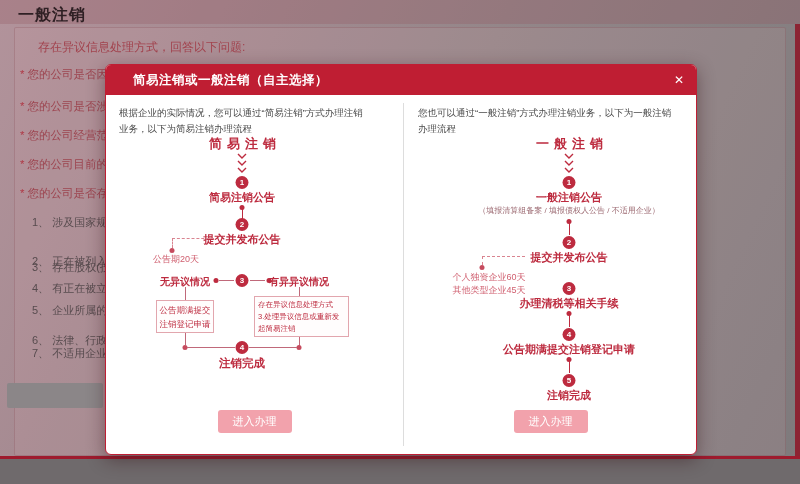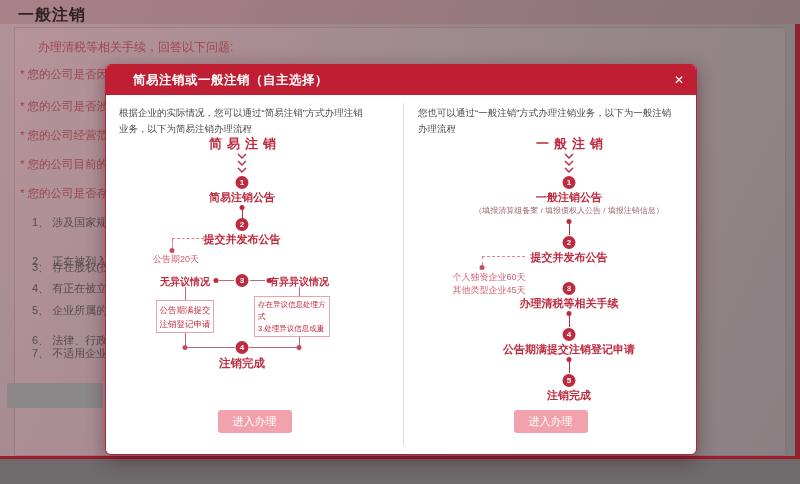--- a/index.html
+++ b/index.html
@@ -66,21 +66,21 @@
   .enter-btn { position:absolute; left:50%; transform:translateX(-50%); top:315px;
     background:#f2a2ac; color:#fff; font-size:11px; padding:4px 15px; border:none;
     border-radius:3px; cursor:pointer; font-family:"Liberation Sans",sans-serif; }
 </style>
 </head>
 <body>
 
 <div class="bg-topbar"></div>
 <div class="bg-title">一般注销</div>
 <div class="bg-panel"></div>
-<div class="bg-prompt">办理清税等相关手续，回答以下问题:</div>
+<div class="bg-prompt">存在异议信息处理方式，回答以下问题:</div>
 
 <div class="bg-q" style="top:67px"><span class="star">*</span><span>您的公司是否因</span></div>
 <div class="bg-q" style="top:99px"><span class="star">*</span><span>您的公司是否涉及</span></div>
 <div class="bg-q" style="top:128px"><span class="star">*</span><span>您的公司经营范围</span></div>
 <div class="bg-q" style="top:157px"><span class="star">*</span><span>您的公司目前的情</span></div>
 <div class="bg-q" style="top:186px"><span class="star">*</span><span>您的公司是否存在</span></div>
 
 <div class="bg-li" style="top:215px">1、  涉及国家规</div>
 <div class="bg-li" style="top:254px">2、  正在被列入</div>
 <div class="bg-li" style="top:260px">3、  存在股权(投</div>
@@ -134,21 +134,21 @@
 
       <div class="vline" style="left:79px; top:192px; height:13px; background:#c0697a"></div>
       <div class="fbox fbox-c" style="left:50px; top:205px; width:58px; height:33px">
         <div>公告期满提交</div>
         <div>注销登记申请</div>
       </div>
       <div class="vline" style="left:79px; top:238px; height:12px; background:#c0697a"></div>
       <div class="dot dot-lt" style="left:79px; top:250px"></div>
 
       <div class="vline" style="left:193px; top:192px; height:9px; background:#c0697a"></div>
-      <div class="fbox fbox-l" style="left:148px; top:201px; width:76px; height:41px">
+      <div class="fbox fbox-l" style="left:148px; top:201px; width:95px; height:41px">
         <div>存在异议信息处理方式</div>
         <div>3.处理异议信息或重新发起简易注销</div>
         <div>2.通过一般注销方式办理注销业务</div>
       </div>
       <div class="vline" style="left:193px; top:242px; height:9px; background:#c0697a"></div>
       <div class="dot dot-lt" style="left:193px; top:250px"></div>
 
       <div class="hline" style="left:81px; top:252px; width:48px"></div>
       <div class="hline" style="left:143px; top:252px; width:48px"></div>
       <div class="circle" style="left:136px; top:246px">4</div>
@@ -160,21 +160,21 @@
     <div class="col col-right">
       <div class="intro intro-right">您也可以通过“一般注销”方式办理注销业务，以下为一般注销办理流程</div>
 
       <div class="cx flow-title" style="left:168px; top:40px">一般注销</div>
       <svg class="cx" style="left:165px; top:58px" width="12" height="22" viewBox="0 0 12 22">
         <path d="M2 1 L6 5 L10 1 M2 8 L6 12 L10 8 M2 15 L6 19 L10 15" stroke="#bd2b3f" fill="none" stroke-width="1.4"></path>
       </svg>
 
       <div class="circle" style="left:165px; top:81px">1</div>
       <div class="cx flabel" style="left:165px; top:95px">一般注销公告</div>
-      <div class="cx fsub" style="left:165px; top:110px">（填报清算组备案 / 填报债权人公告 / 填报注销信息）</div>
+      <div class="cx fsub" style="left:165px; top:110px">（填报清算组备案 / 填报债权人公告 / 不适用企业）</div>
 
       <div class="dot" style="left:165px; top:124px"></div>
       <div class="vline" style="left:165px; top:128px; height:12px"></div>
 
       <div class="circle" style="left:165px; top:141px">2</div>
       <div class="cx flabel" style="left:165px; top:155px">提交并发布公告</div>
 
       <div class="dash-h" style="left:78px; top:161px; width:43px"></div>
       <div class="dash-v" style="left:78px; top:161px; height:9px"></div>
       <div class="dot dot-lt" style="left:78px; top:170px"></div>

